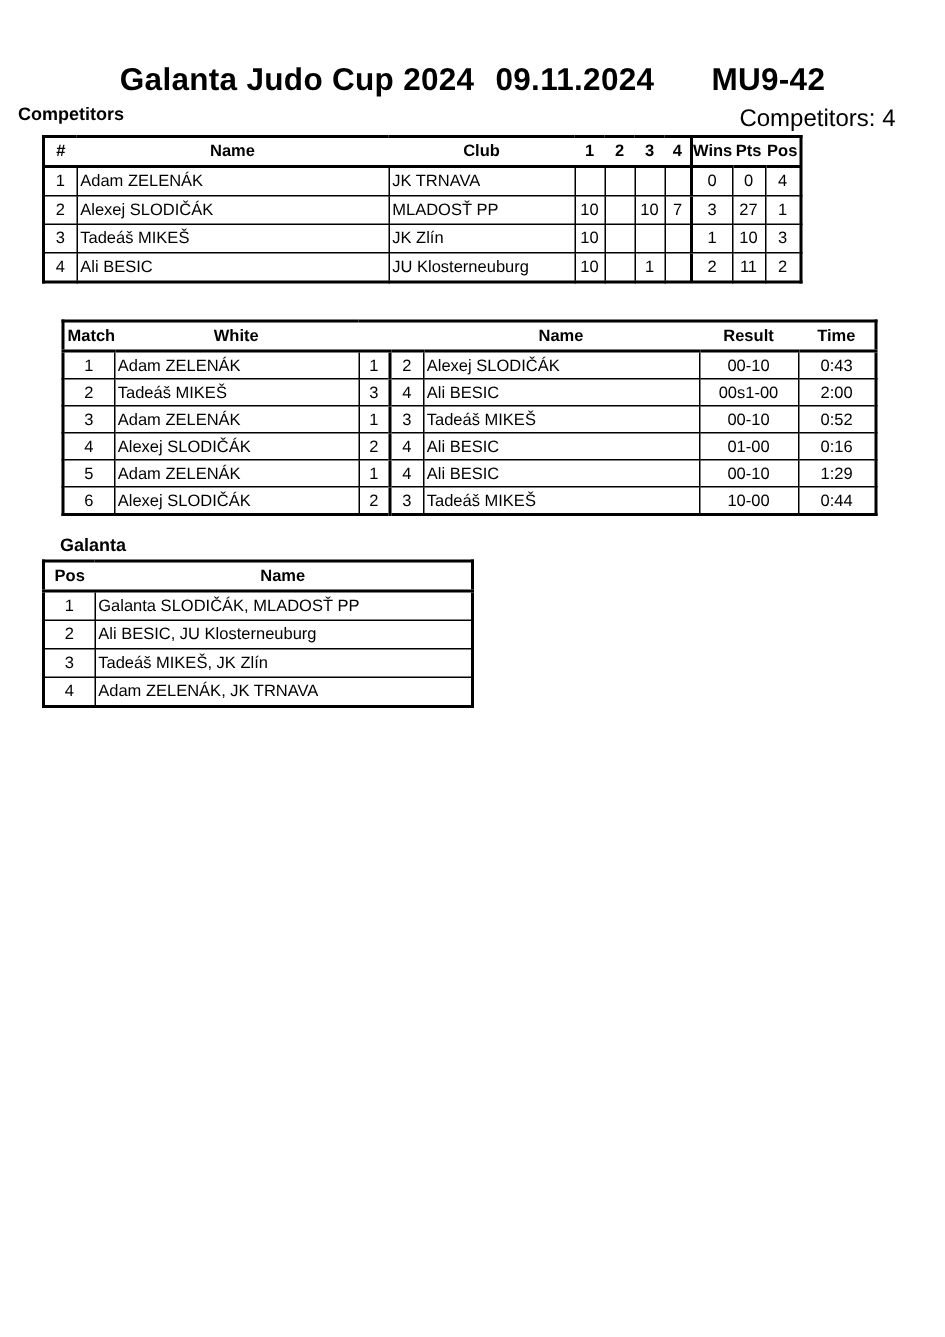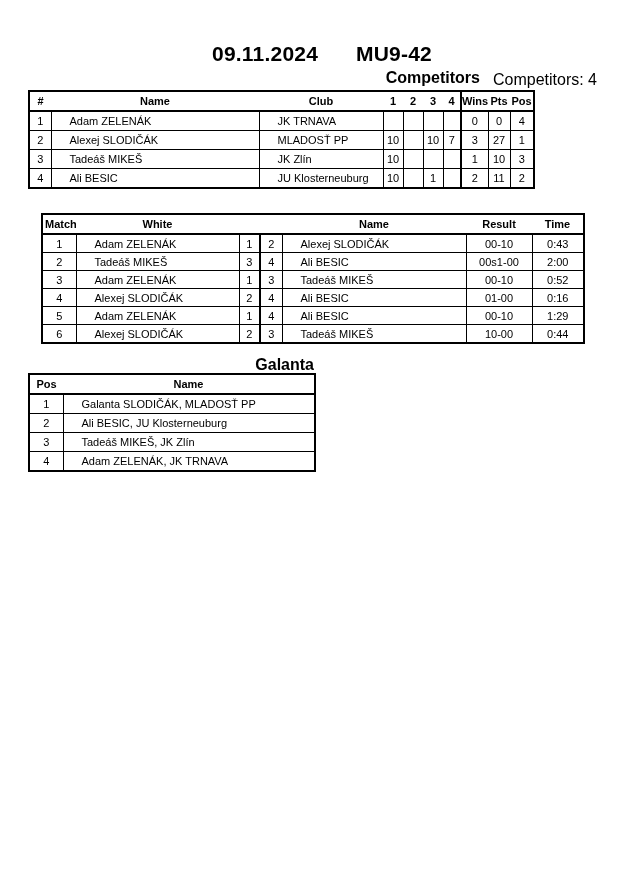--- a/index.html
+++ b/index.html
@@ -18,22 +18,23 @@
     position: absolute;
     top: 42px; left: 0; width: 630px;
     display: flex; justify-content: center; align-items: baseline;
     font-size: 21px; font-weight: bold; letter-spacing: 0.2px;
   }
   .title-row .gap-sm { display: inline-block; width: 14px; }
   .title-row .gap-lg { display: inline-block; width: 38px; }
 
   .section-label {
     position: absolute;
-    font-size: 16px; font-weight: bold;
-    text-align: right;
+    font-size: 12px; font-weight: bold;
+    text-align: left;
+    padding-left: 12px;
   }
   #competitors-label { top: 69px; left: 0; width: 480px; }
   #matches-label     { top: 197px; left: 28px; width: 542px; }
   #results-label     { top: 356px; left: 28px; width: 286px; }
 
   .count-label {
     position: absolute;
     top: 71px; right: 33px;
     font-size: 16px;
   }
@@ -56,39 +57,40 @@
     border: none;
     border-bottom: 2px solid #000;
     font-weight: bold;
     height: 18px;
     text-align: center;
   }
   tbody td {
     border: 1px solid #000;
     text-align: center;
   }
-  .al { text-align: left; padding-left: 18px; }
+  .al { text-align: left; padding-left: 2px; }
   thead th.al { padding-left: 2px; }
   .thick-left { border-left: 2px solid #000 !important; }
 
   #competitors-table { left: 28px; top: 90px; width: 505px; }
   #competitors-table tbody td { height: 18px; }
 
   #matches-table { left: 41px; top: 213px; width: 542px; }
   #matches-table tbody td { height: 17px; }
 
   #results-table { left: 28px; top: 373px; width: 286px; }
   #results-table tbody td { height: 18px; }
 </style>
 </head>
 <body>
 
 <div class="page">
 
   <div class="title-row">
+    <span>Galanta Judo Cup 2024</span>
     <span class="gap-sm"></span>
     <span>09.11.2024</span>
     <span class="gap-lg"></span>
     <span>MU9-42</span>
   </div>
 
   <div class="section-label" id="competitors-label">Competitors</div>
   <div class="count-label">Competitors: 4</div>
 
   <table id="competitors-table">

